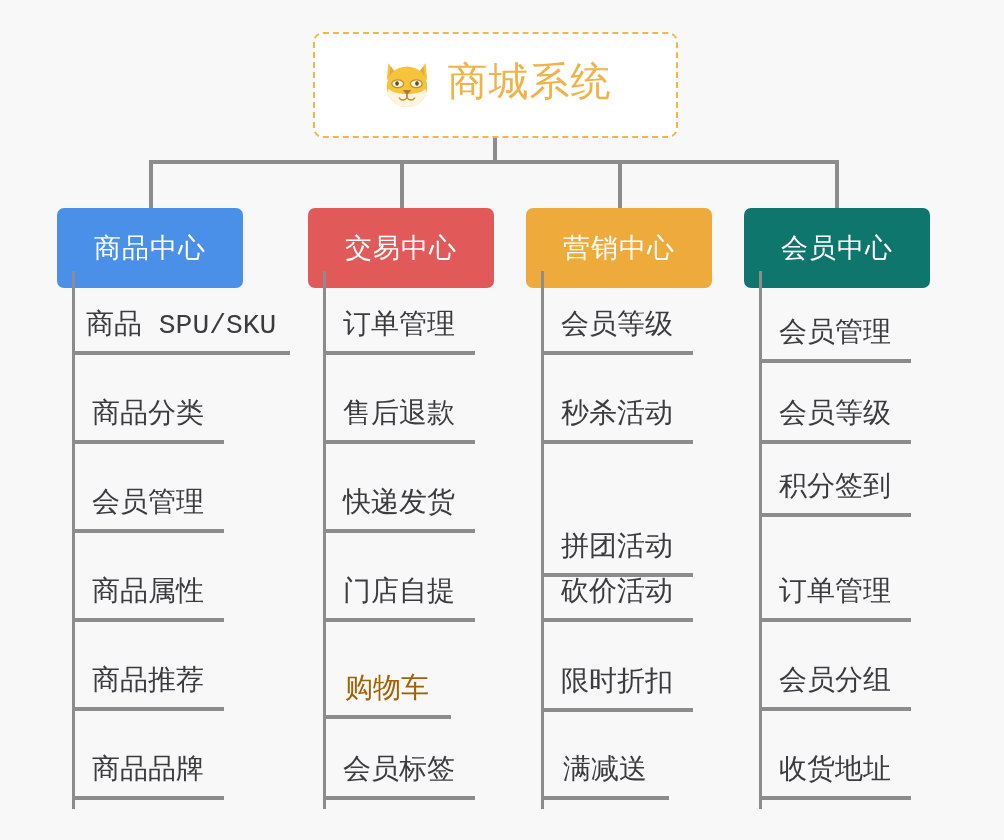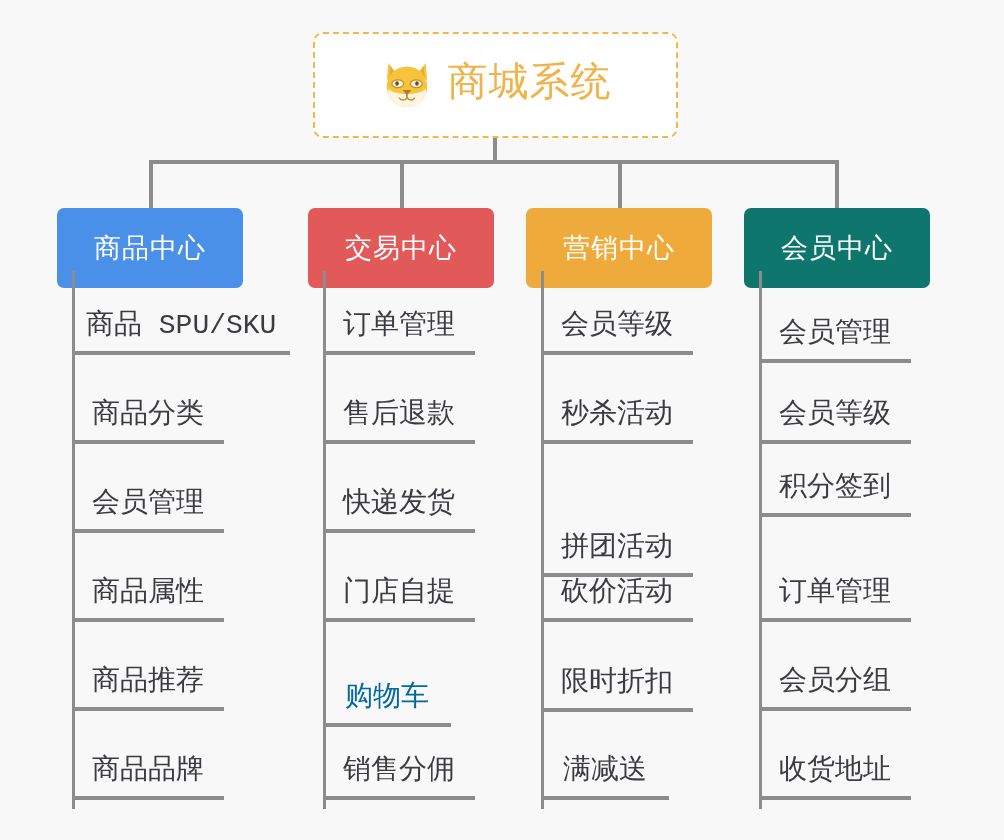--- a/index.html
+++ b/index.html
@@ -181,25 +181,25 @@
         </li>
       <li class="leaf" style="top: 89px; min-width: 152px; border-bottom-color: rgb(140, 140, 140); color: rgb(59, 59, 64);">
           <span>售后退款</span>
         </li>
       <li class="leaf" style="top: 178px; min-width: 152px; border-bottom-color: rgb(140, 140, 140); color: rgb(59, 59, 64);">
           <span>快递发货</span>
         </li>
       <li class="leaf" style="top: 267px; min-width: 152px; border-bottom-color: rgb(140, 140, 140); color: rgb(59, 59, 64);">
           <span>门店自提</span>
         </li>
-      <li class="leaf" style="top: 372px; min-width: 128px; border-bottom-color: rgb(140, 140, 140); color: #0369a1;">
+      <li class="leaf" style="top: 364px; min-width: 128px; border-bottom-color: rgb(140, 140, 140); color: #a16207;">
           <span>购物车</span>
         </li>
       <li class="leaf" style="top: 445px; min-width: 152px; border-bottom-color: rgb(140, 140, 140); color: rgb(59, 59, 64);">
-          <span>销售分佣</span>
+          <span>会员标签</span>
         </li>
     </ul>
   </div>
 
   <div class="branch" style="left:526px;">
     <div class="branch-head" style="width: 186px; background: rgb(238, 171, 60);">
       <span>营销中心</span>
     </div>
     <div class="branch-spine" style="left: 15px; top: 63px; height: 538px; background: rgb(140, 140, 140);"></div>
     <ul class="leaf-list" style="left:15px; top:58px;">

